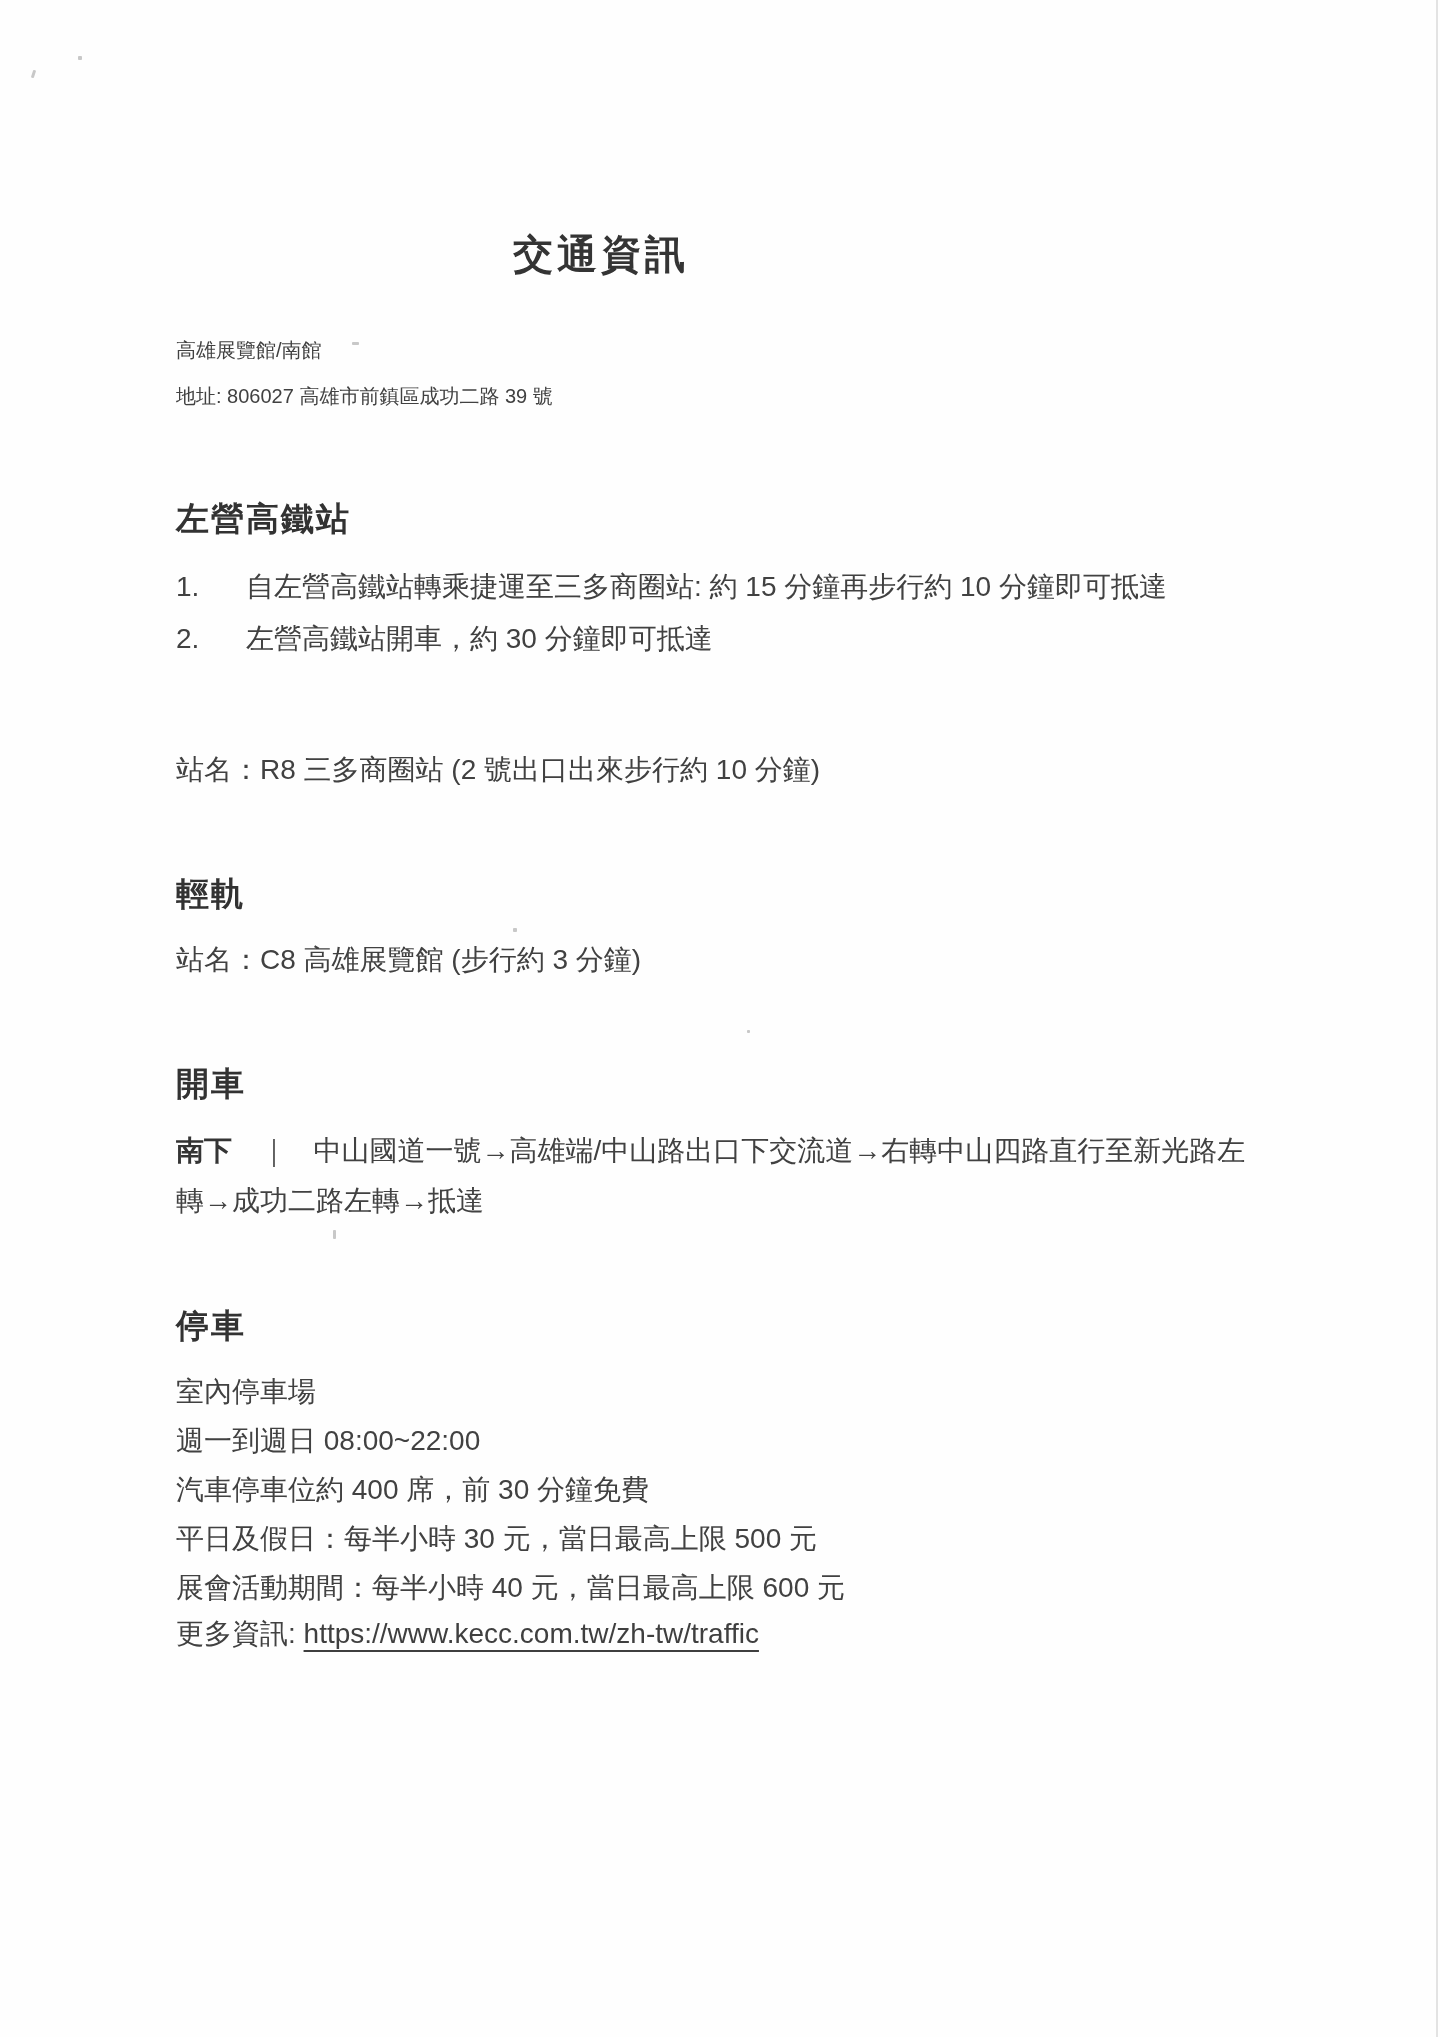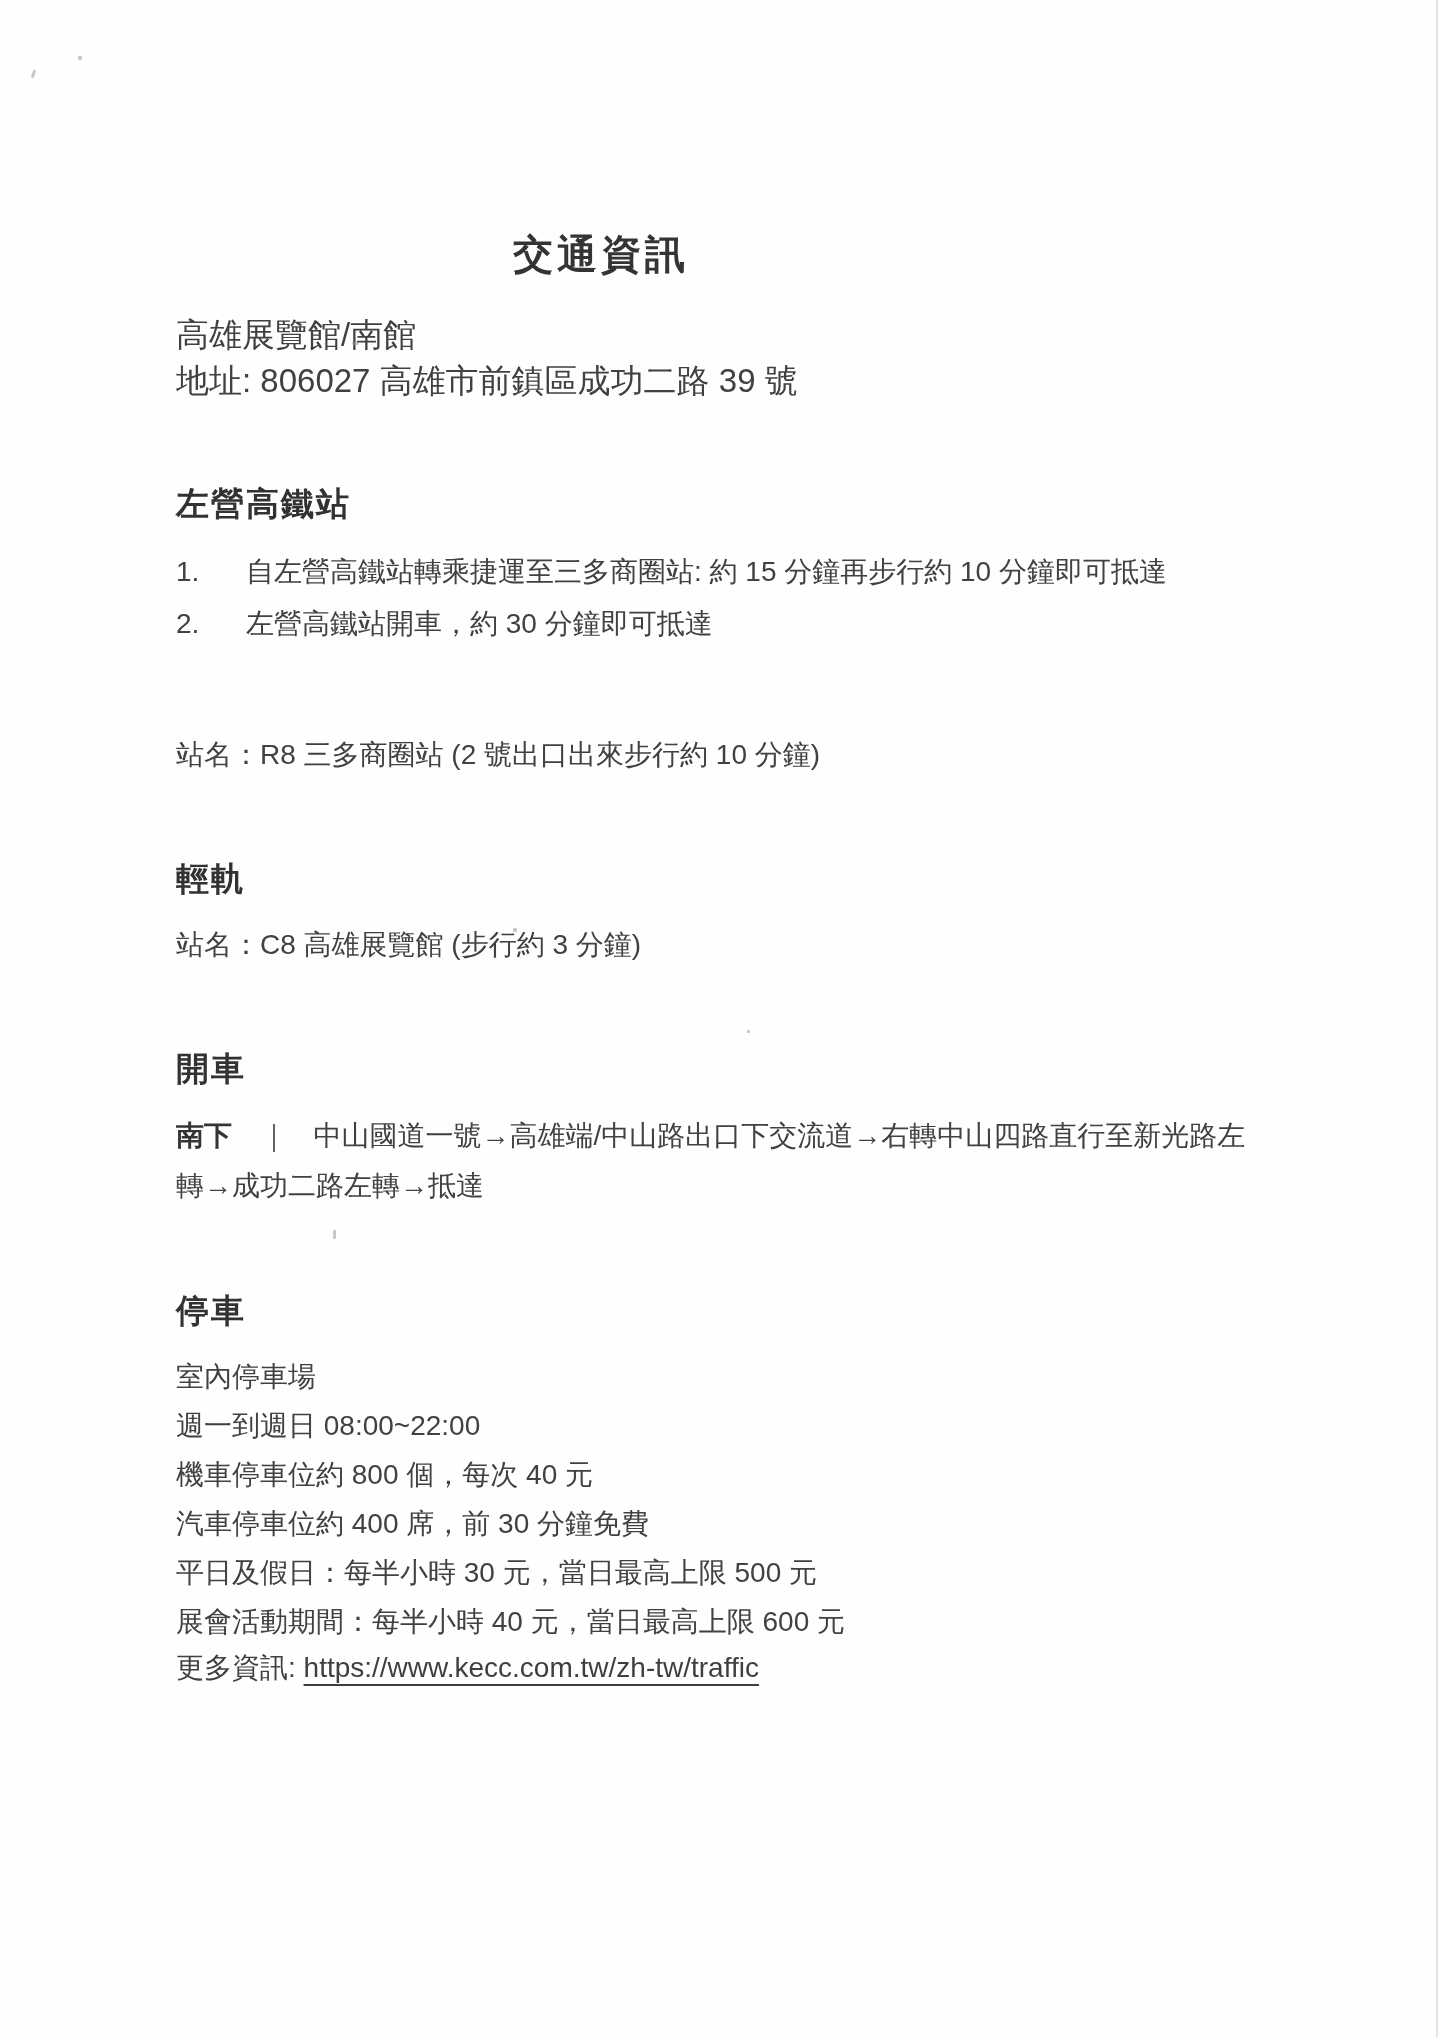--- a/index.html
+++ b/index.html
@@ -35,22 +35,22 @@
     text-align: center;
   }
   h1 {
     font-size: 40px;
     font-weight: 700;
     color: #343434;
     letter-spacing: 4px;
     line-height: 1.1;
   }
   .meta {
-    margin-top: 36px;
-    font-size: 33px;
+    margin-top: 51px;
+    font-size: 20px;
     line-height: 46px;
     color: #414141;
   }
   .section { margin-top: 80px; }
   h2 {
     font-size: 33px;
     font-weight: 700;
     color: #323232;
     letter-spacing: 2px;
     line-height: 1.2;
@@ -147,21 +147,20 @@
 
   <div class="section">
     <h2>開車</h2>
     <p class="route"><span class="route-label">南下</span><span class="route-sep">｜</span><span>中山國道一號→高雄端/中山路出口下交流道→右轉中山四路直行至新光路左轉→成功二路左轉→抵達</span></p>
   </div>
 
   <div class="section">
     <h2>停車</h2>
     <div class="parking-sub">室內停車場</div>
     <div class="body-text">週一到週日  08:00~22:00</div>
-    <div class="body-text">機車停車位約 800 個，每次 40 元</div>
     <div class="body-text">汽車停車位約 400 席，前 30 分鐘免費</div>
     <div class="body-text">平日及假日：每半小時 30 元，當日最高上限 500 元</div>
     <div class="body-text">展會活動期間：每半小時 40 元，當日最高上限 600 元</div>
   </div>
 
   <div class="footer-line">
     <span>更多資訊: </span><a>https://www.kecc.com.tw/zh-tw/traffic</a>
   </div>
 
 </div>

